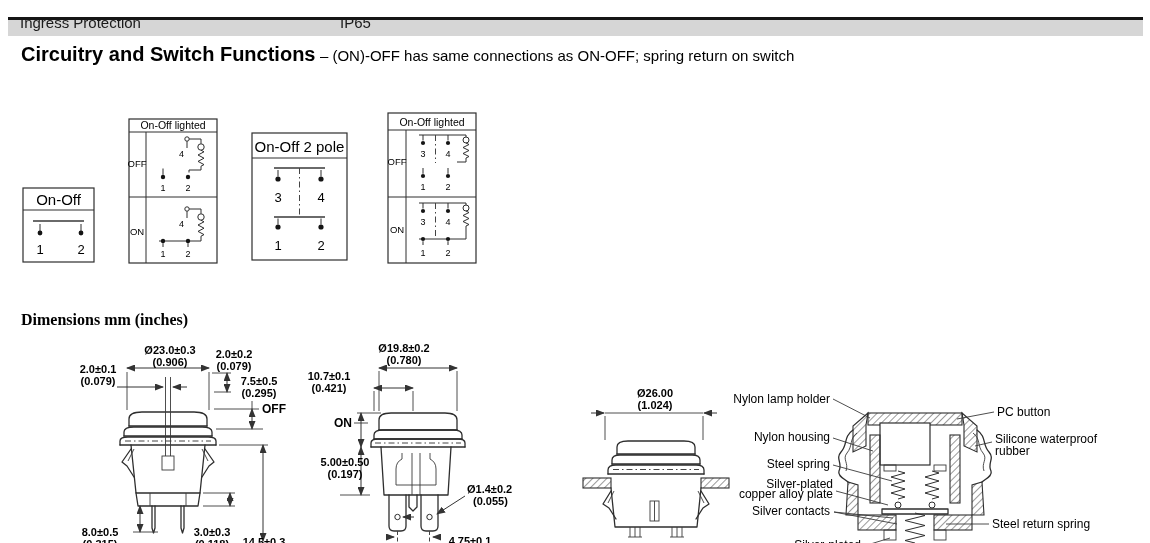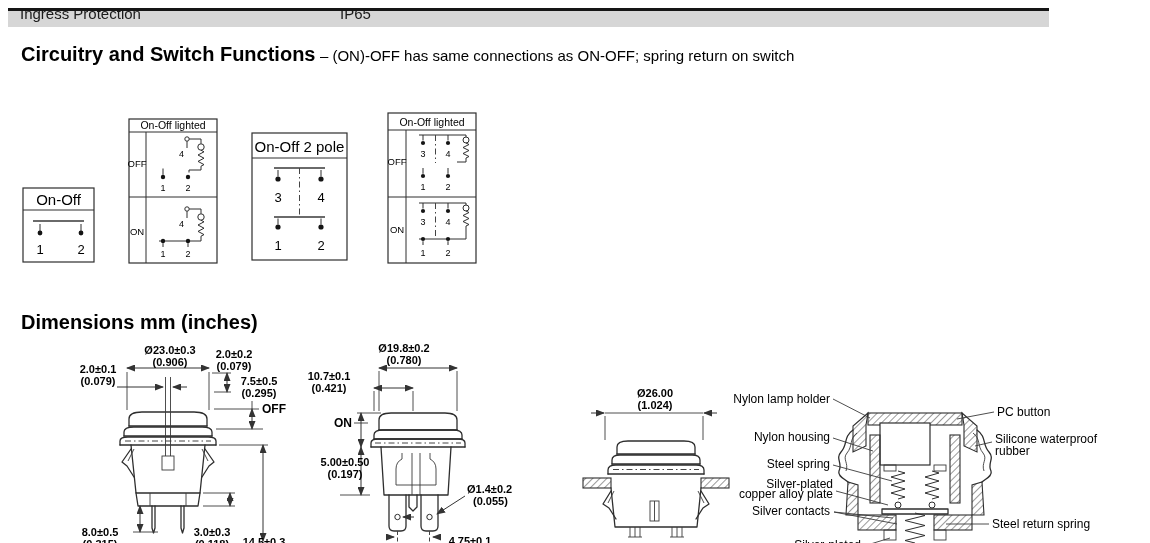--- a/index.html
+++ b/index.html
@@ -1,28 +1,28 @@
 <!DOCTYPE html>
 <html><head>
 <meta charset="utf-8">
 <style>
   html,body{margin:0;padding:0;background:#fff;}
   .page{position:relative;width:1150px;height:543px;background:#fff;overflow:hidden;
         font-family:"Liberation Sans",sans-serif;color:#000;}
   
-  .spec-row{position:absolute;left:8px;top:8px;width:1041px;height:16px;background:#d6d6d6;
+  .spec-row{position:absolute;left:8px;top:17px;width:1135px;height:16px;background:#d6d6d6;
             border-top:3px solid #151515;overflow:hidden;}
   .spec-row span{position:absolute;top:-7px;font-size:15px;line-height:20px;color:#1a1a1a;}
   .spec-label{left:12px;}
   .spec-value{left:332px;}
   
   .h-circ{position:absolute;left:21px;top:43px;white-space:nowrap;}
   .h-circ .big{font-size:20px;font-weight:bold;}
   .h-circ .note{font-size:15px;font-weight:normal;}
-  .h-dim{position:absolute;left:21px;top:311px;font-size:20px;font-weight:bold;}
+  .h-dim{position:absolute;left:21px;top:311px;font-size:16px;font-weight:bold;font-family:Liberation Serif, serif;}
   
   .circ-svg{position:absolute;left:0;top:105px;}
   .dims-svg{position:absolute;left:0;top:335px;}
   
   svg{overflow:hidden;}
   .bx{fill:#fff;stroke:#2e2e2e;stroke-width:1.2;}
   .ln{stroke:#2e2e2e;stroke-width:1;fill:none;}
   .bar{stroke:#6a6a6a;stroke-width:2;fill:none;}
   .dd{stroke:#444;stroke-width:1;fill:none;stroke-dasharray:6 3 1.5 3;}
   .dsh{stroke:#444;stroke-width:1;fill:none;stroke-dasharray:4 2.5;}

